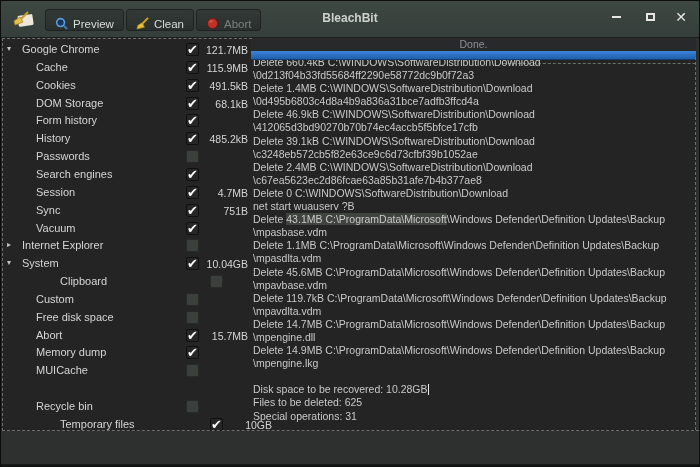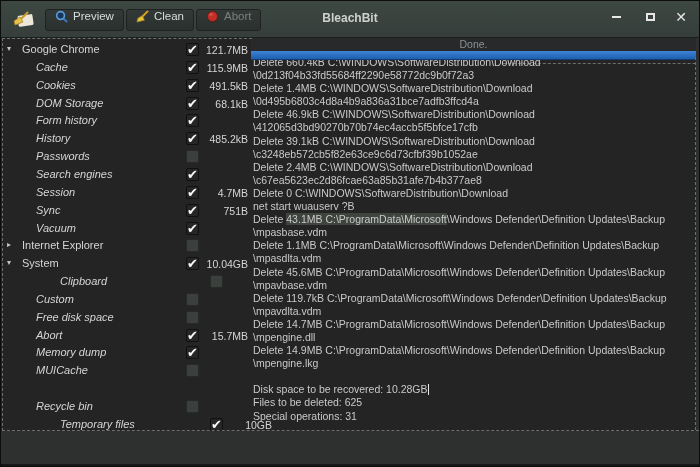--- a/index.html
+++ b/index.html
@@ -11,21 +11,21 @@
   }
   
   .headerbar{
     position:absolute;left:0;top:0;width:100%;height:37px;
     background:linear-gradient(#3e4843,#353e3a);
     border-bottom:1px solid #1b201e;
   }
   .app-icon{position:absolute;left:10px;top:8px;width:26px;height:20px;}
   .tb-buttons{position:absolute;left:44px;top:8px;display:flex;gap:2px;}
   .tb-btn{
-    height:22px;display:inline-flex;align-items:flex-start;gap:5px;padding:0 9px;
+    height:22px;display:inline-flex;align-items:flex-end;gap:5px;padding:0 9px;
     background:linear-gradient(#323936,#2a302d);
     border:1px solid #1e2321;border-radius:3px;
     color:#d9ddda;font-size:11.5px;cursor:default;
   }
   .tb-btn.disabled{color:#79827e;}
   .win-title{
     position:absolute;left:0;top:10px;width:100%;text-align:center;
     color:#ced2cf;font-size:12px;font-weight:bold;pointer-events:none;
   }
   .winctl{position:absolute;top:6px;width:22px;height:20px;display:flex;align-items:center;justify-content:center;}
@@ -40,21 +40,21 @@
   .dash-left{left:1px;top:0;height:393px;border-left-width:1px;}
   .dash-bottom{left:1px;top:392px;width:697px;border-top-width:1px;}
   .dash-logtop{left:252px;top:25px;width:442px;border-top-width:1px;z-index:0;}
   .dash-logright{left:694px;top:14px;height:378px;border-left-width:1px;}
   .scroll-strip{position:absolute;left:695px;top:0;width:4px;height:392px;background:#2d302e;}
   
   .tree{position:absolute;left:0;top:0;width:250px;height:393px;}
   .tree-row{position:absolute;left:0;width:250px;height:18px;color:#d5d5d5;font-size:11px;}
   .expander{position:absolute;left:6px;top:3px;font-size:8px;color:#c4c4c4;font-family:"DejaVu Sans",sans-serif;}
   .tlabel{position:absolute;top:2px;white-space:nowrap;}
-  .lvl0{left:21px;}  .lvl1{left:35px;font-style:italic;}
+  .lvl0{left:21px;}  .lvl1{left:35px;}
   .cb{position:absolute;left:185px;top:2px;width:13px;height:13px;border-radius:2px;
       font-family:"DejaVu Sans",sans-serif;text-align:center;}
   .cb.on{background:#262626;border:1px solid #101010;color:#fafafa;font-size:13px;line-height:11px;}
   .cb.off{background:#3c403d;border:1px solid #262a28;}
   .size{position:absolute;right:3px;top:3px;font-size:10.5px;color:#d5d5d5;}
   
   .log-pane{position:absolute;left:250px;top:0;width:445px;height:393px;}
   .done-row{position:absolute;left:0;top:0;width:445px;height:13px;background:#27292a;
             color:#8a9194;font-size:10.5px;text-align:center;line-height:13px;}
   .progress-fill{position:absolute;left:0;top:13px;width:445px;height:9px;z-index:3;

